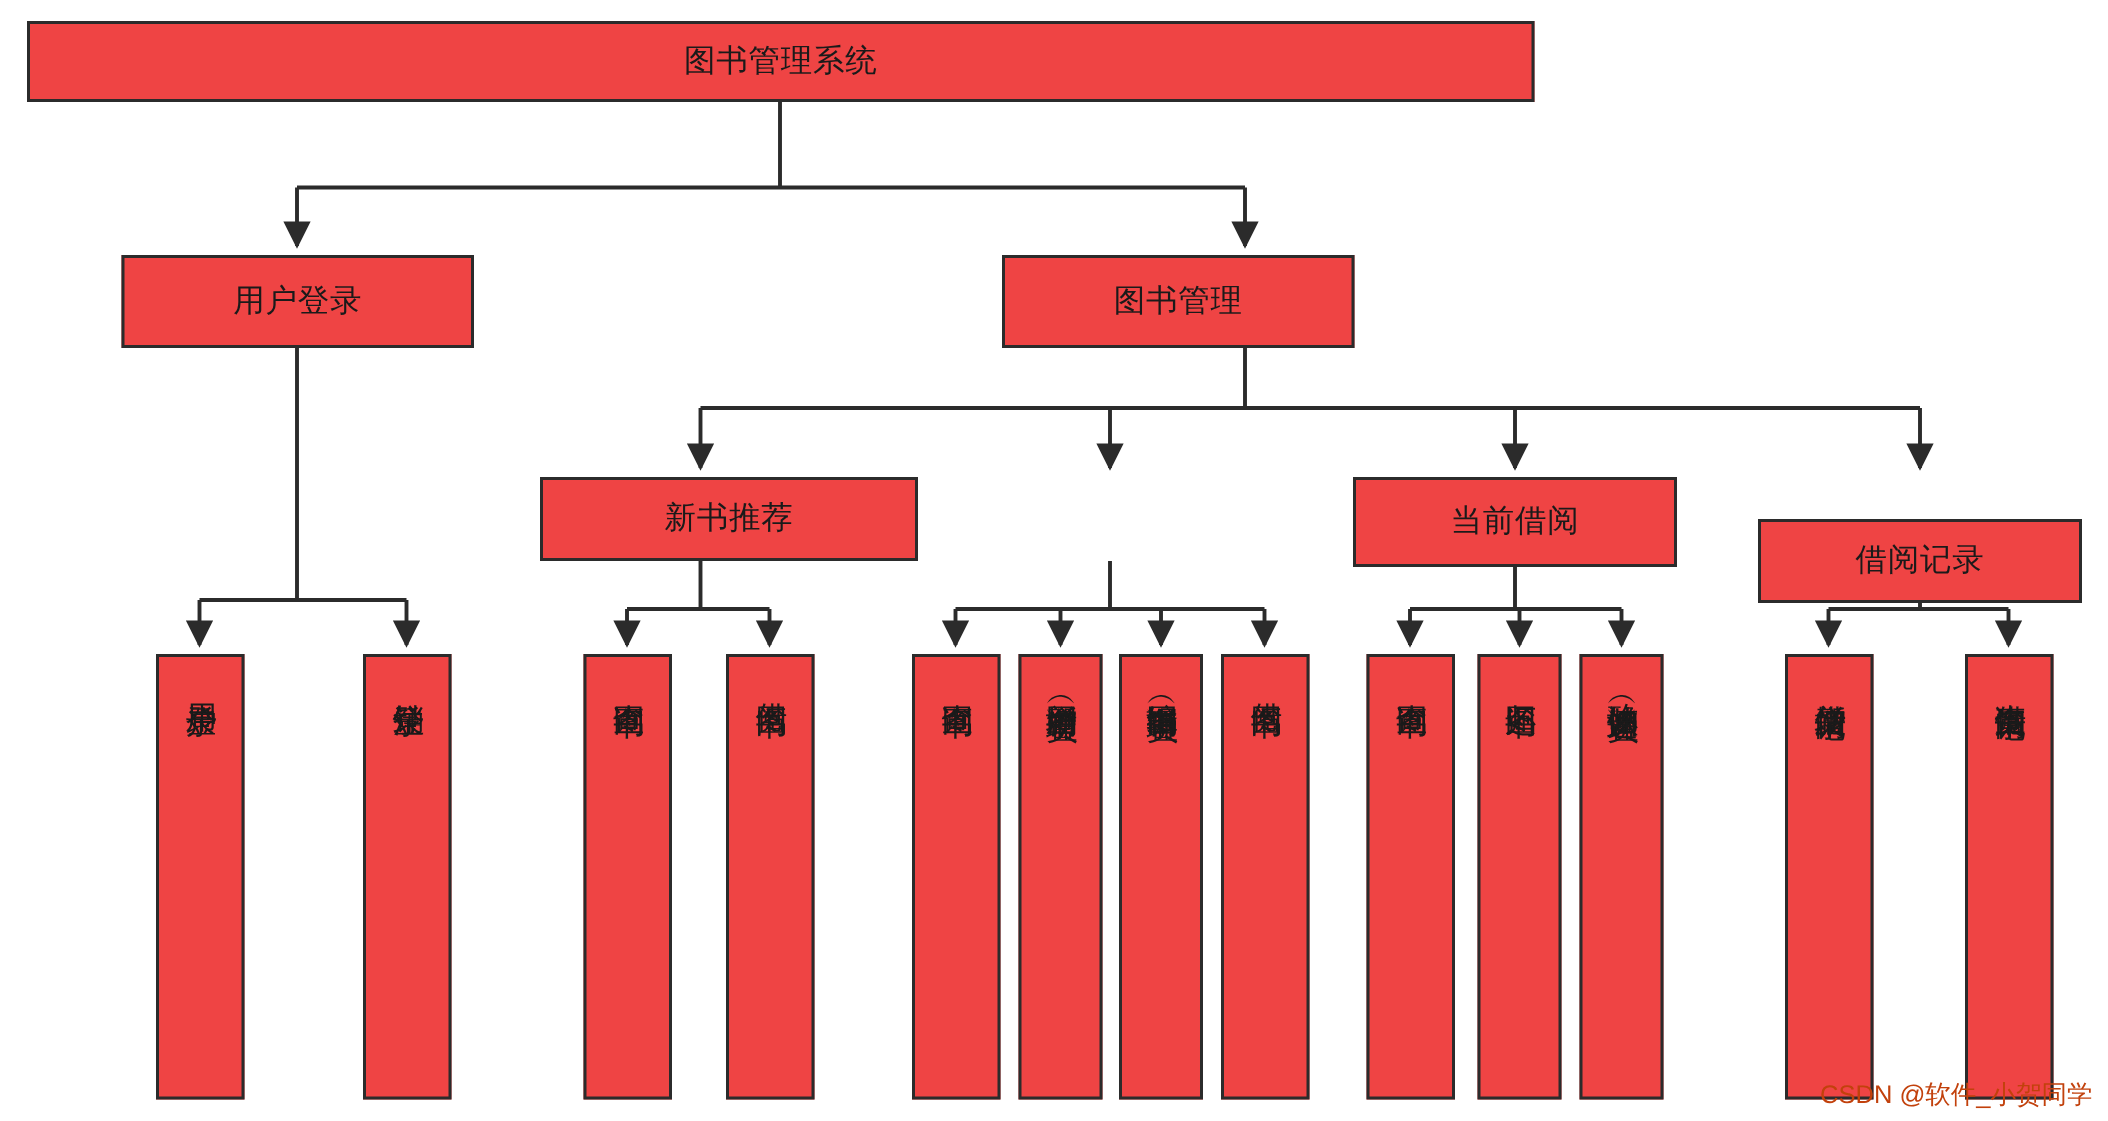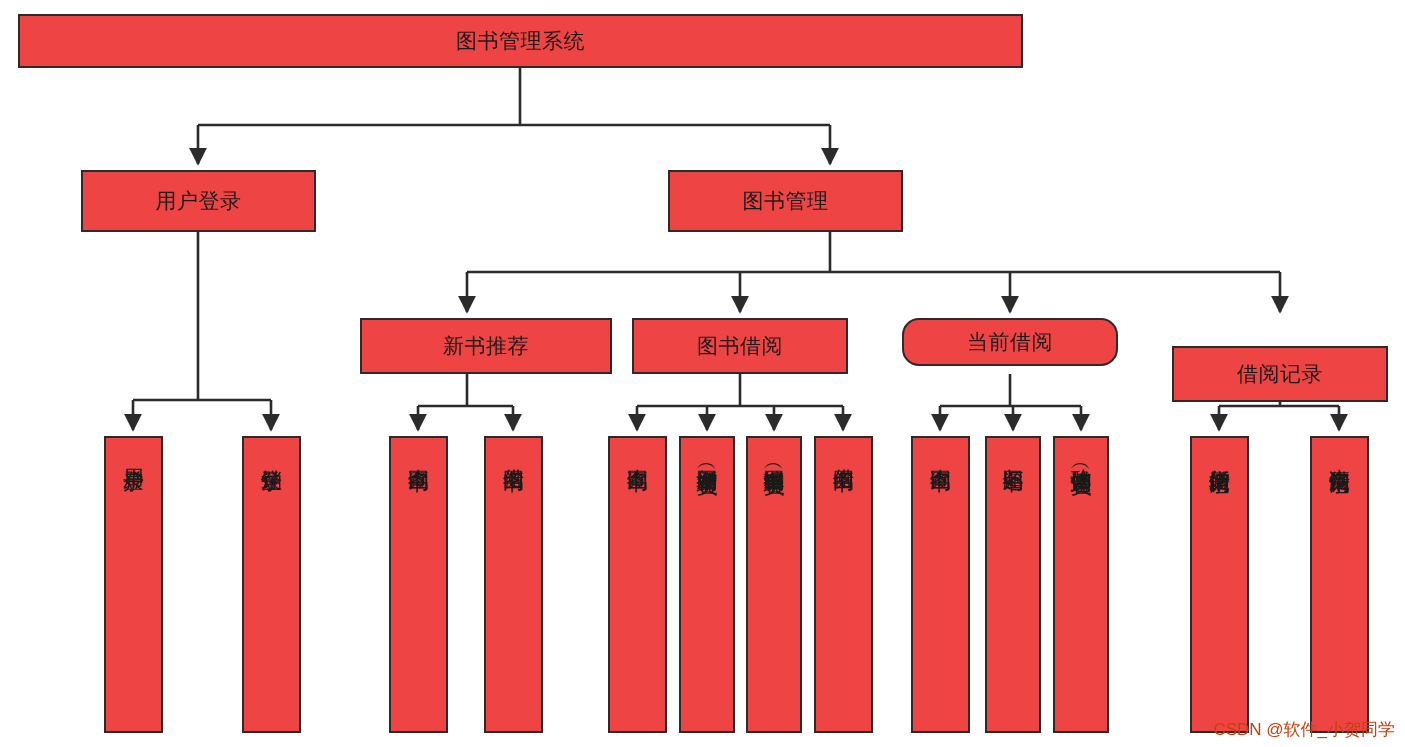--- a/index.html
+++ b/index.html
@@ -144,24 +144,21 @@
   <div class="node" style="left:81px; top:170px; width:235px; height:62px;">
     <span class="label">用户登录</span>
   </div>
   <div class="node" style="left:668px; top:170px; width:235px; height:62px;">
     <span class="label">图书管理</span>
   </div>
 
   <div class="node" style="left:360px; top:318px; width:252px; height:56px;">
     <span class="label">新书推荐</span>
   </div>
-  <div class="node" style="left:632px; top:318px; width:216px; height:56px;">
-    <span class="label">图书借阅</span>
-  </div>
-  <div class="node" style="left:902px; top:318px; width:216px; height:48px;border-radius:17px;">
+  <div class="node" style="left:902px; top:318px; width:216px; height:60px;">
     <span class="label">当前借阅</span>
   </div>
   <div class="node" style="left:1172px; top:318px; width:216px; height:56px;margin-top:28px;">
     <span class="label">借阅记录</span>
   </div>
 
   <div class="node leaf" style="left:104px; top:436px; width:59px; height:297px;">
     <span class="label">用户登录</span>
   </div>
   <div class="node leaf" style="left:242px; top:436px; width:59px; height:297px;">

